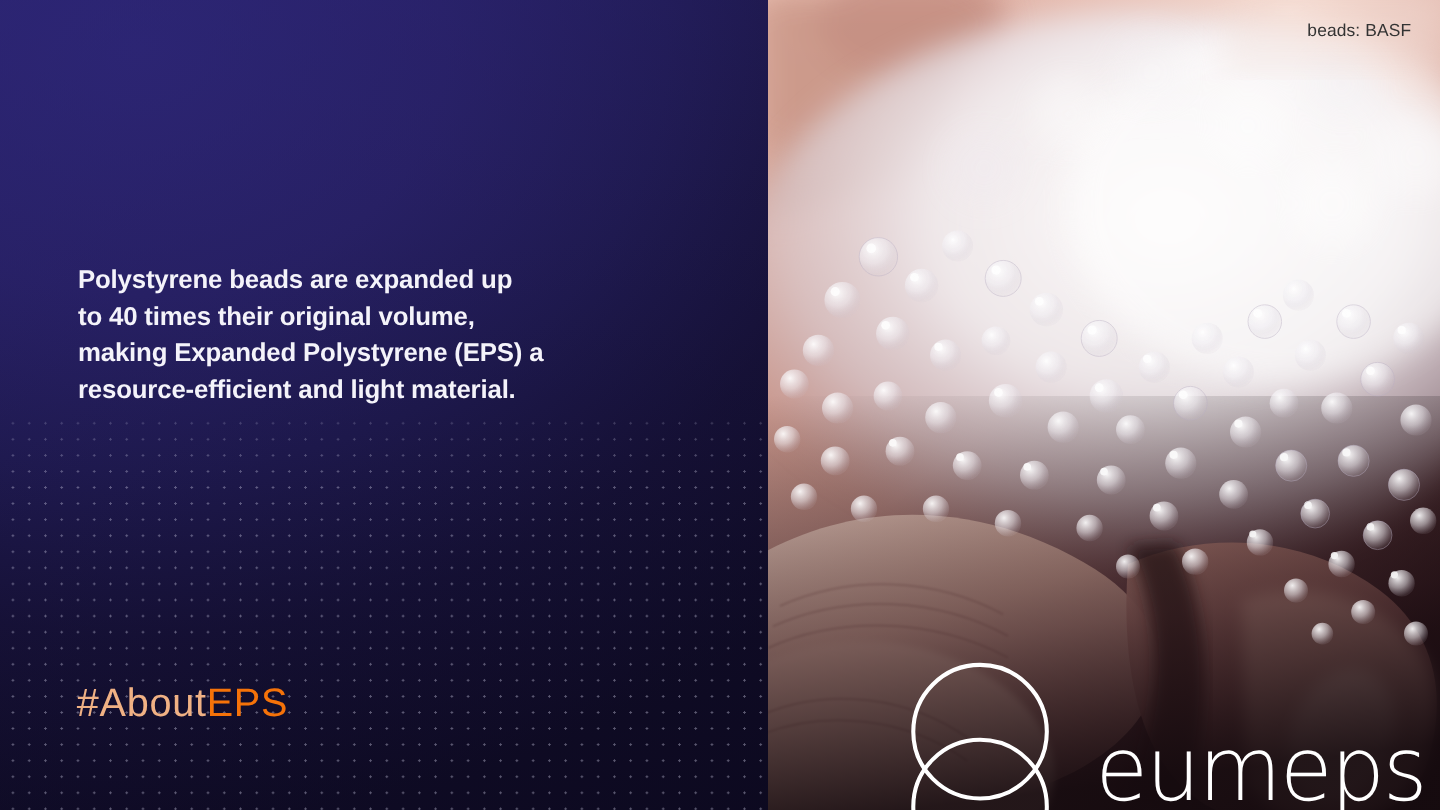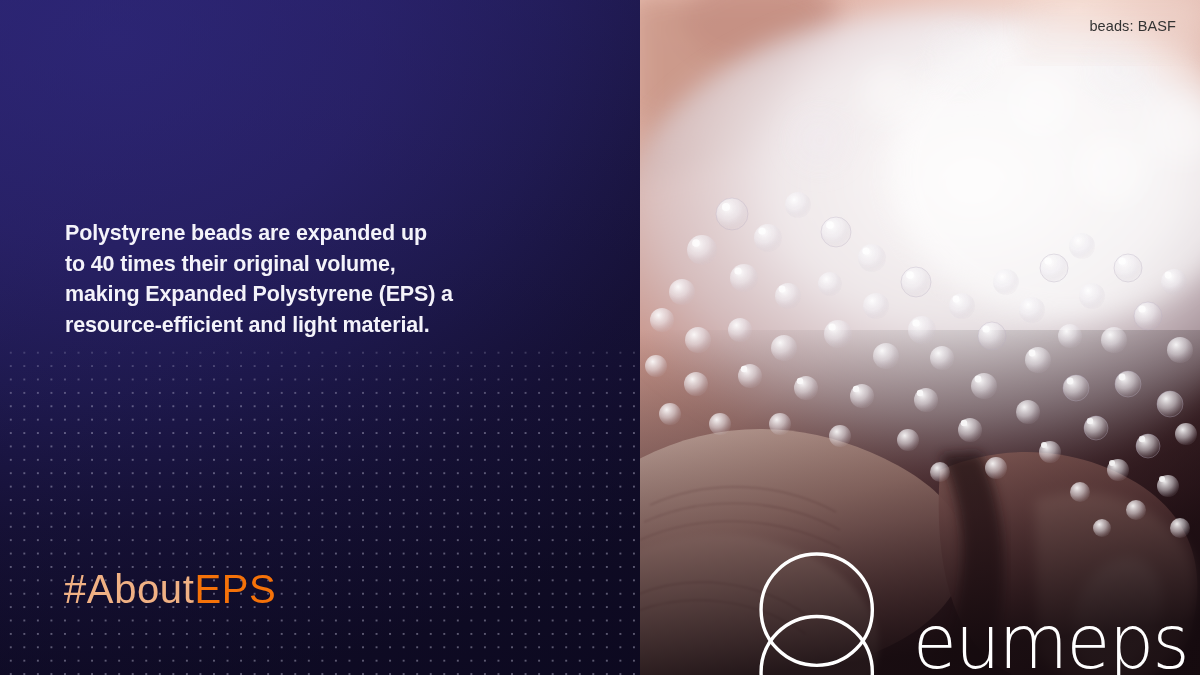--- a/index.html
+++ b/index.html
@@ -87,21 +87,21 @@
     line-height: 1.42;
     font-weight: 700;
     letter-spacing: -0.15px;
     white-space: pre-line;
   }
 
   .hashtag {
     position: absolute;
     left: 64px;
     top: 567px;
-    font-size: 40px;
+    font-size: 33px;
     font-weight: 300;
     letter-spacing: 0.6px;
     z-index: 5;
     white-space: nowrap;
   }
   .hashtag .tag-a { color: #f0b184; }
   .hashtag .tag-b { color: #f57209; }
 
   
   .photo {

